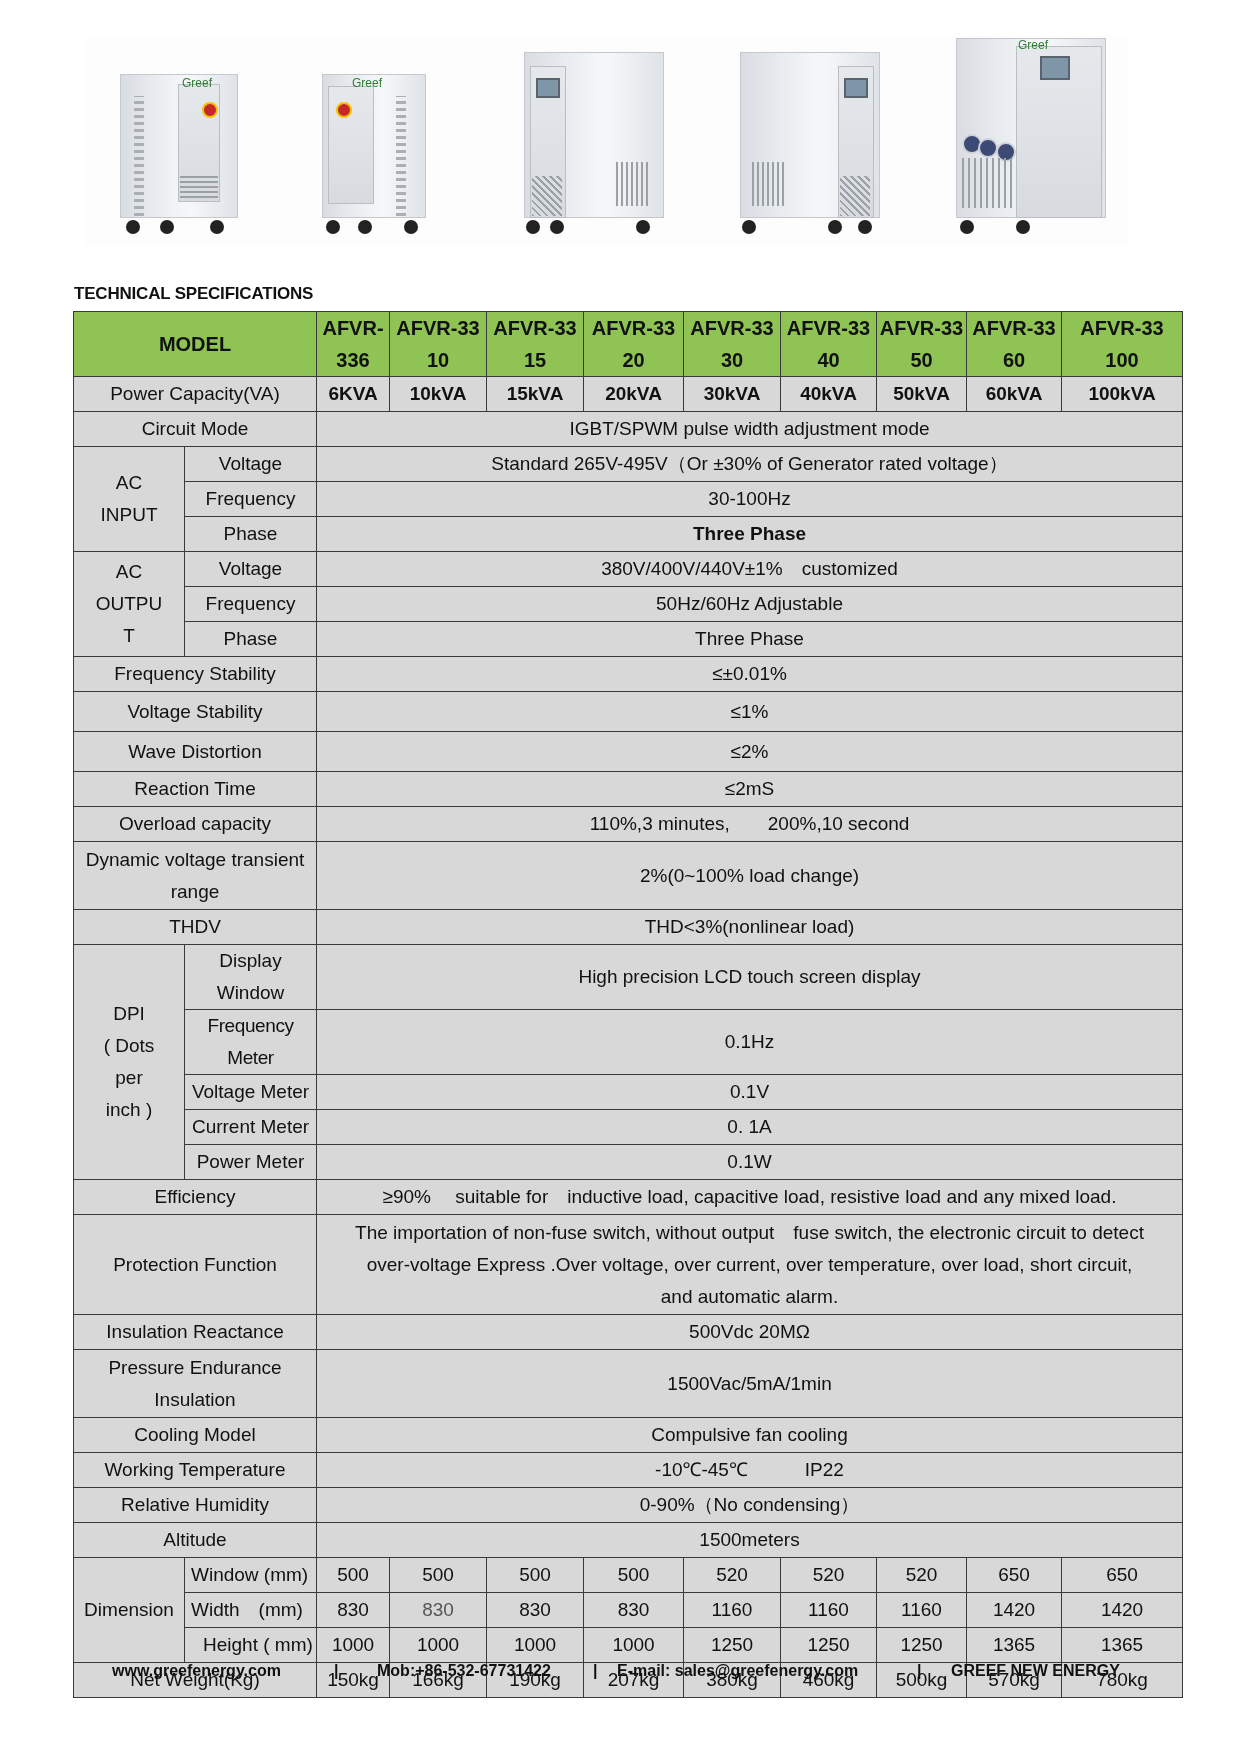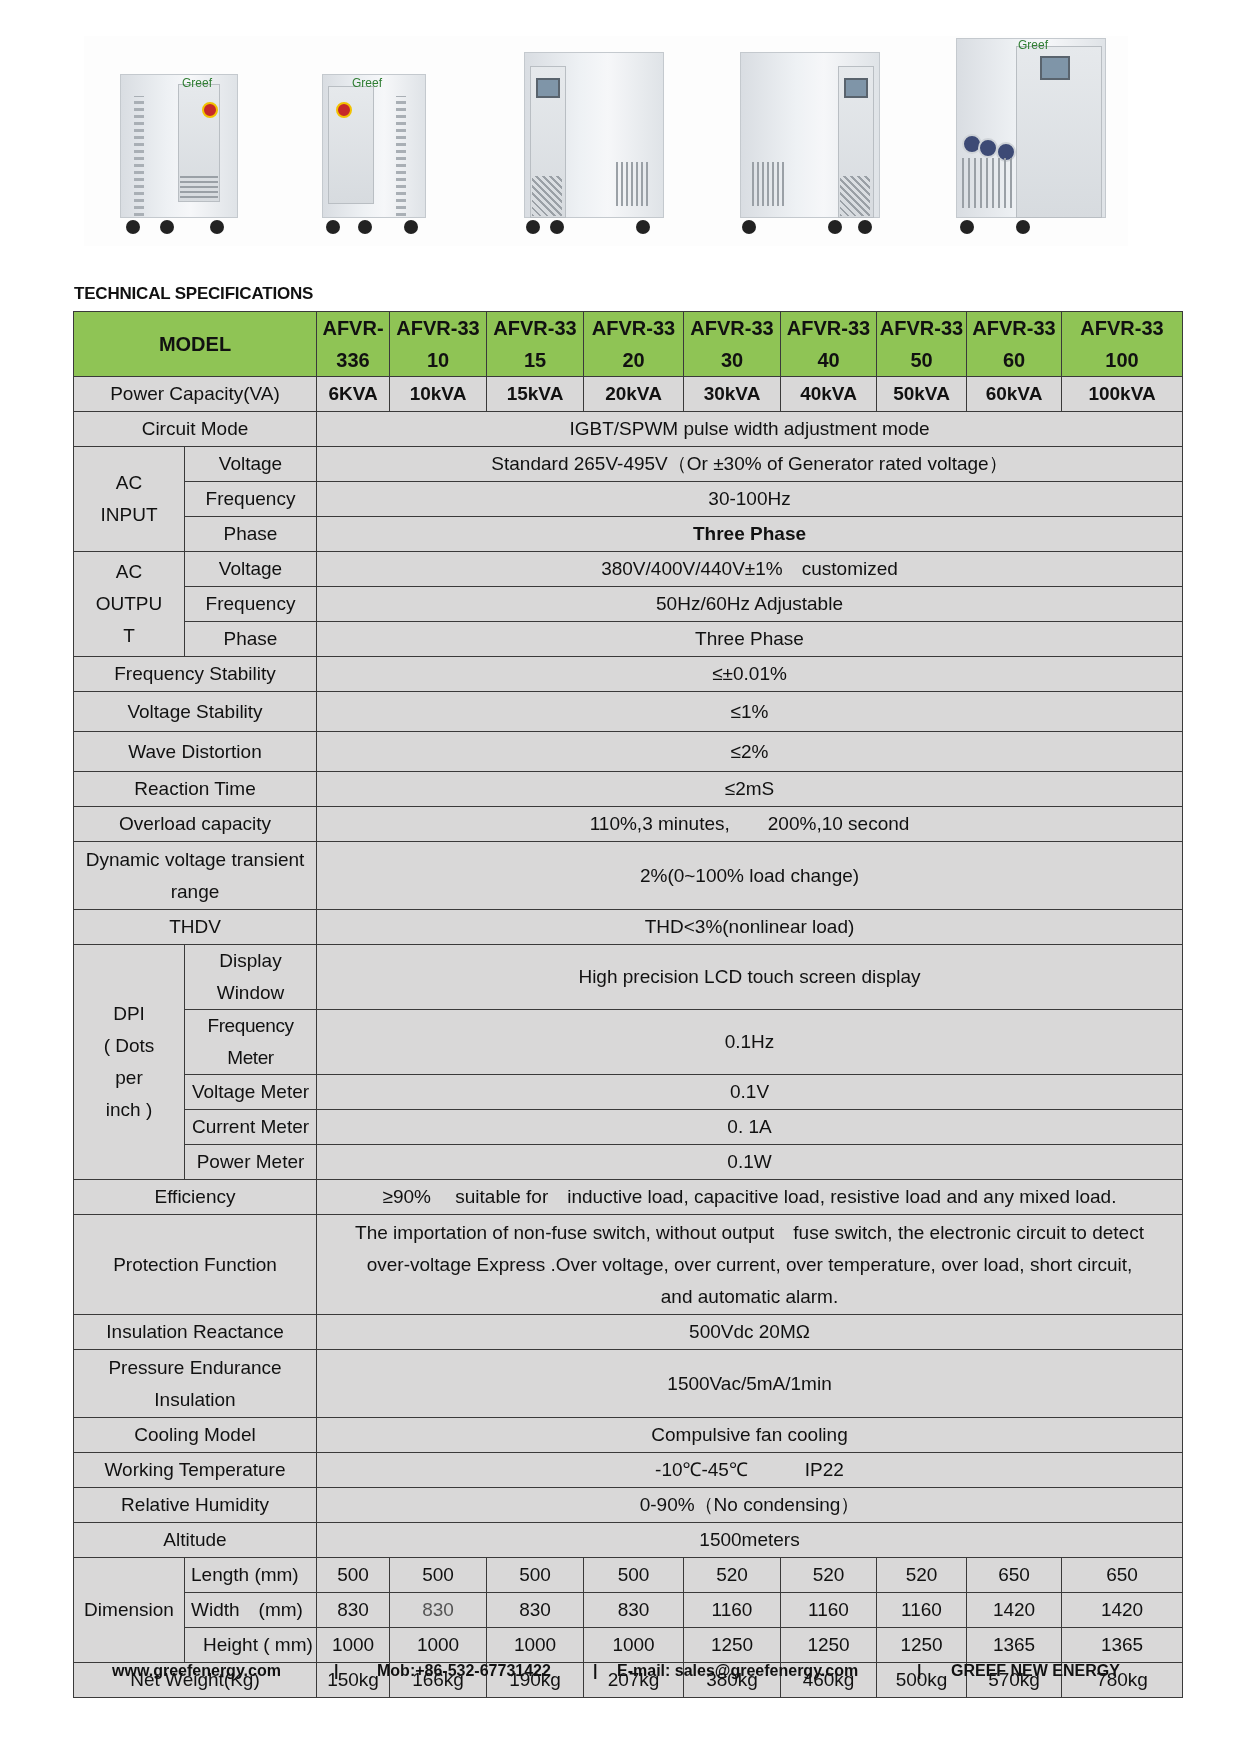--- a/index.html
+++ b/index.html
@@ -280,21 +280,21 @@
   <tr style="height:35px;">
     <td colspan="3">Relative Humidity</td>
     <td colspan="9">0-90%（No condensing）</td>
   </tr>
   <tr style="height:35px;">
     <td colspan="3">Altitude</td>
     <td colspan="9">1500meters</td>
   </tr>
   <tr style="height:35px;">
     <td colspan="2" rowspan="3" style="padding:0;">Dimension</td>
-    <td style="text-align:left;padding-left:6px;">Length (mm)</td>
+    <td style="text-align:left;padding-left:6px;">Window (mm)</td>
     <td>500</td>
     <td>500</td>
     <td>500</td>
     <td>500</td>
     <td>520</td>
     <td>520</td>
     <td>520</td>
     <td>650</td>
     <td>650</td>
   </tr>

